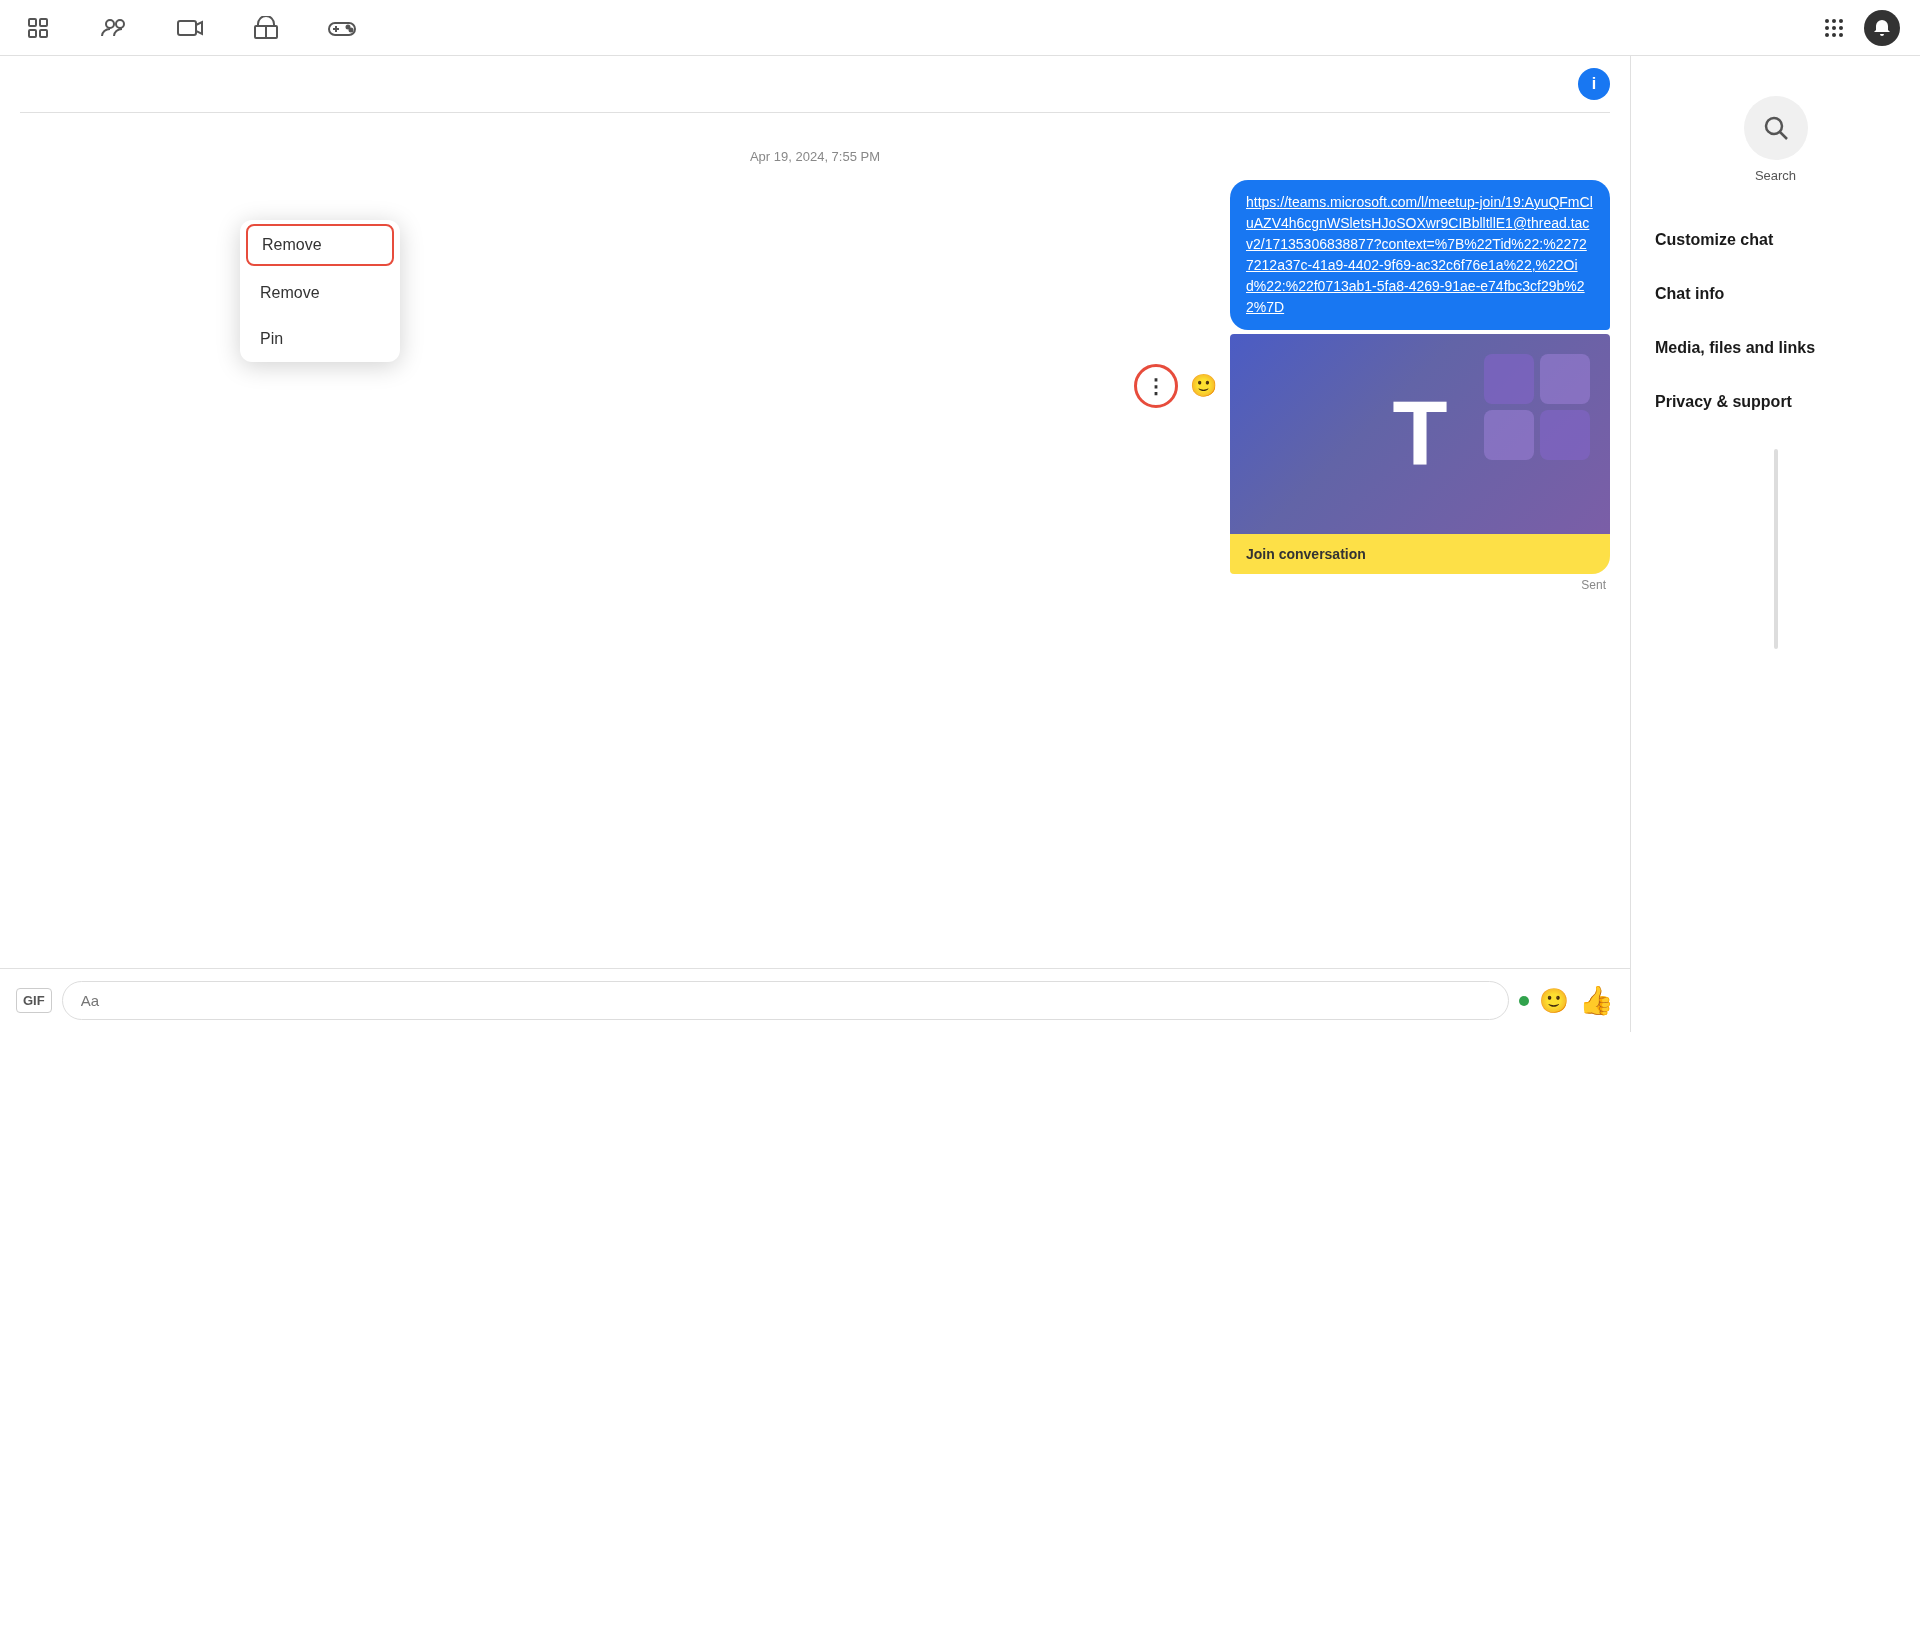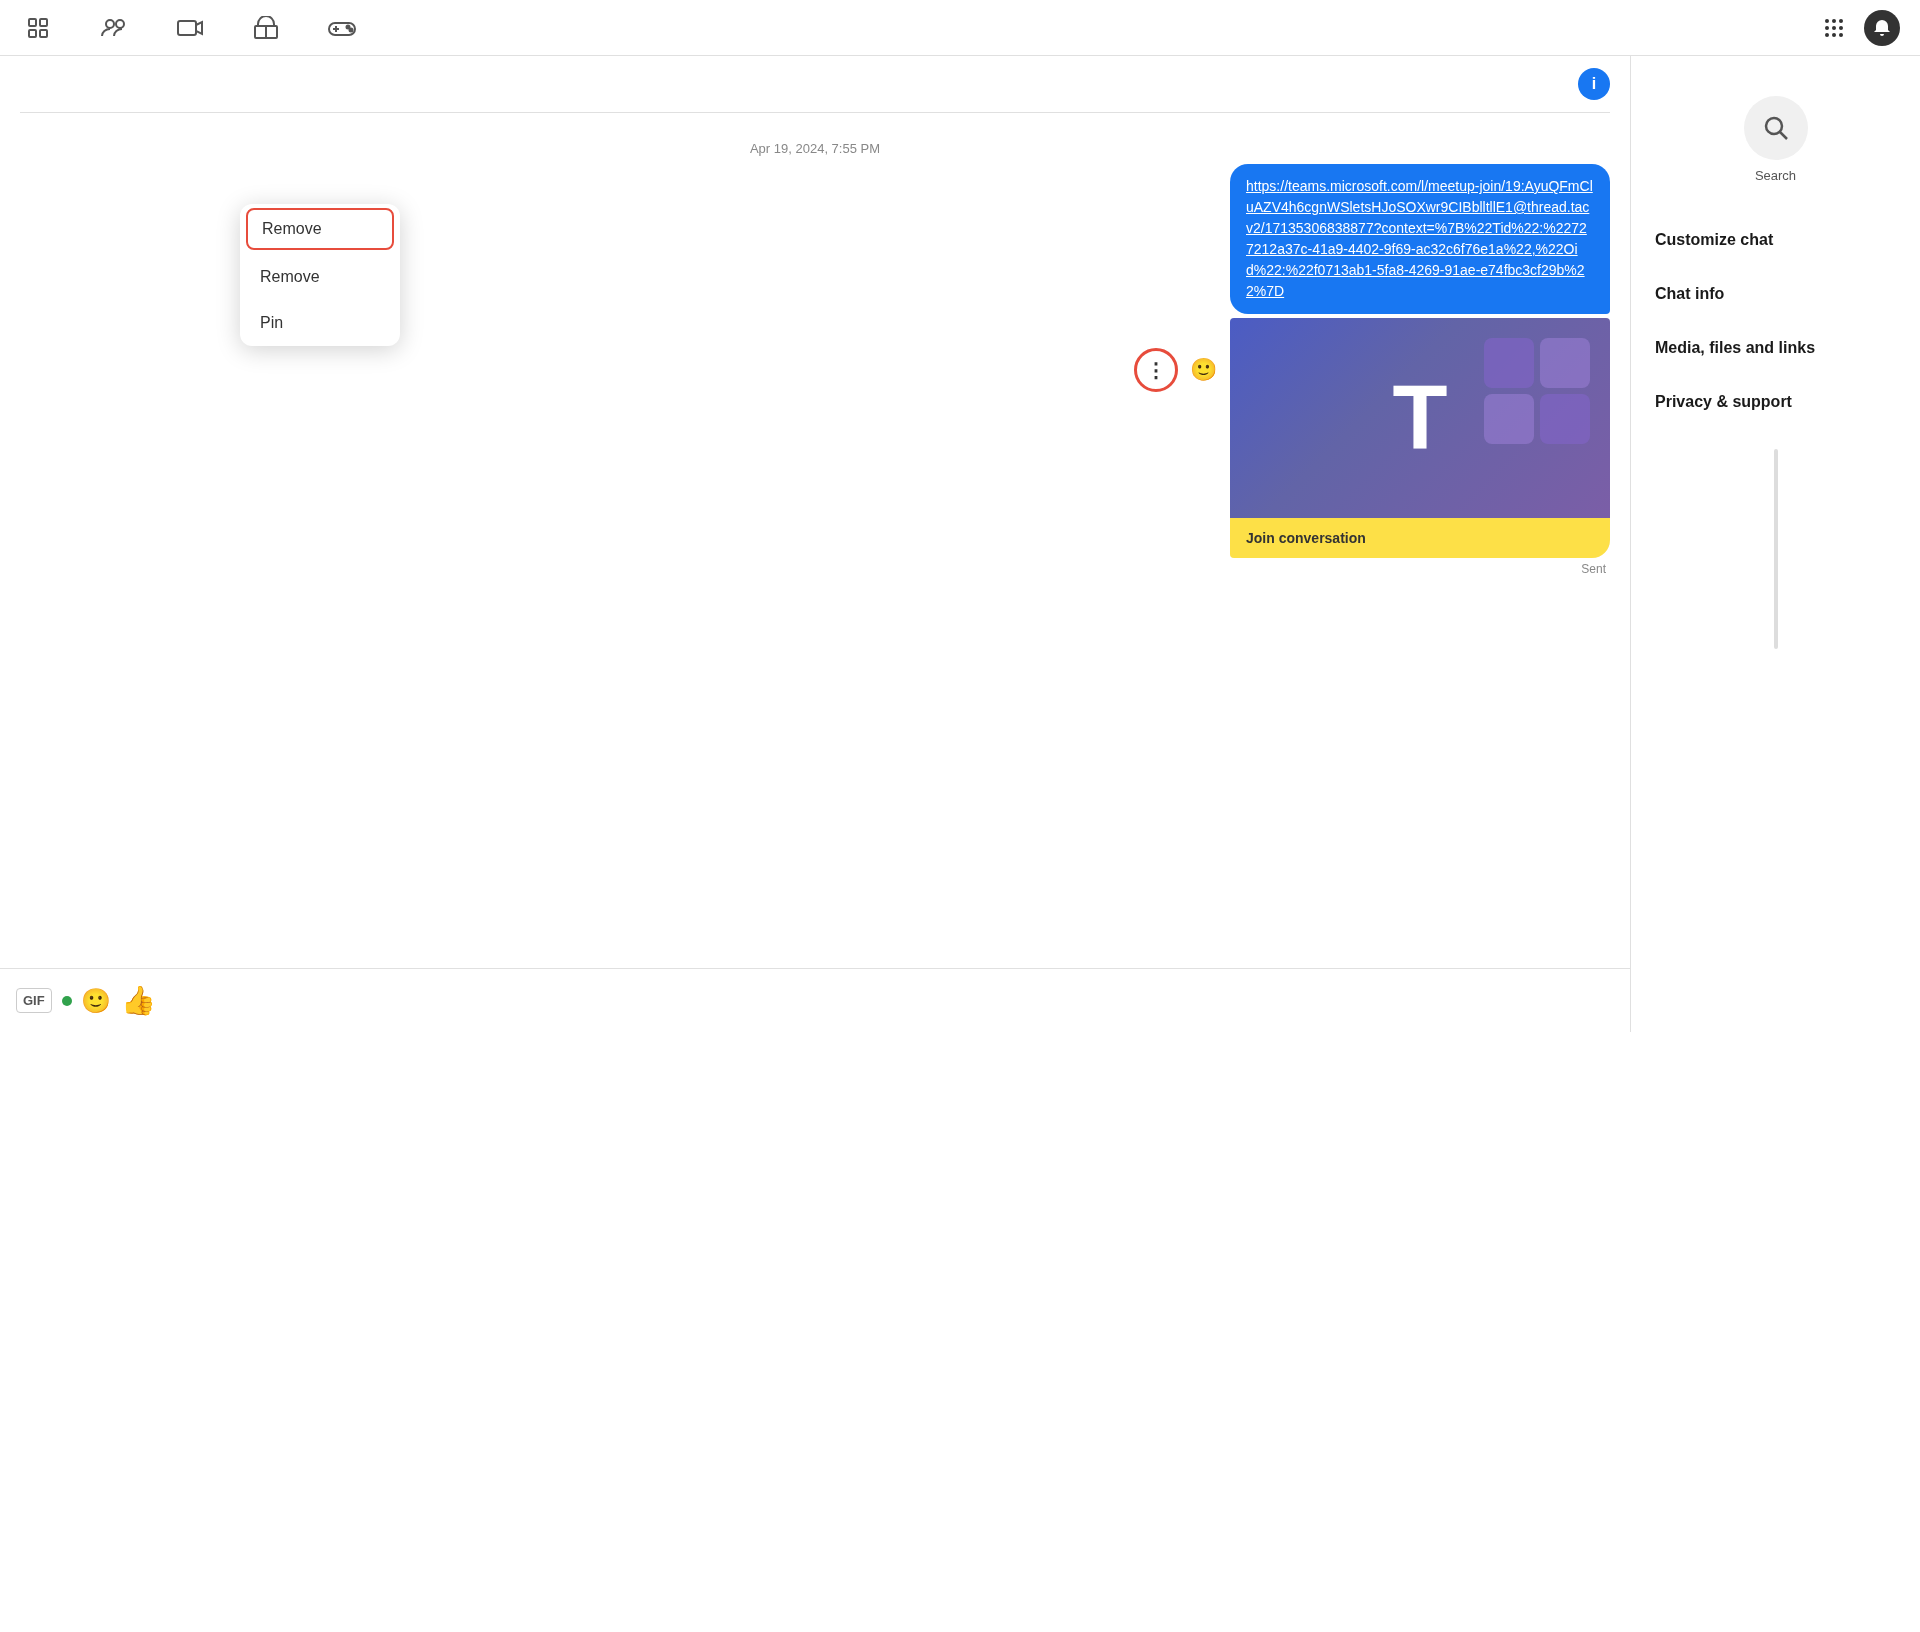--- a/index.html
+++ b/index.html
@@ -84,21 +84,21 @@
       flex: 1;
       padding: 20px;
       overflow-y: auto;
       position: relative;
     }
 
     .date-separator {
       text-align: center;
       color: #888;
       font-size: 13px;
-      margin: 8px 0;
+      margin: 16px 0;
     }
 
     
     .message-container {
       display: flex;
       justify-content: flex-end;
       position: relative;
       margin-bottom: 8px;
     }
 
@@ -485,20 +485,21 @@
             <div class="join-conversation">Join conversation</div>
           </div>
           <div class="message-status">Sent</div>
         </div>
       </div>
 
     </div>
 
     <div class="chat-input-area">
       <div class="gif-btn">GIF</div>
+      <input class="chat-input-box" type="text" placeholder="Aa" style="">
       <div class="online-dot"></div>
       <div class="emoji-input-btn">🙂</div>
       <div class="like-btn">👍</div>
     </div>
 
   </div>
 
   <div class="right-panel">
 
     <div class="search-icon-area">

